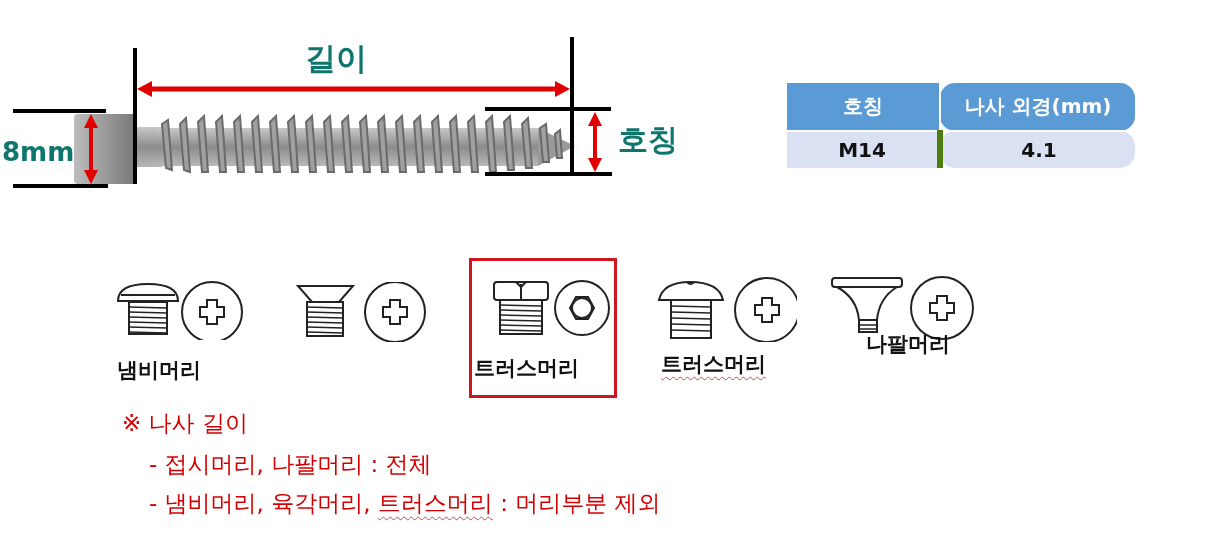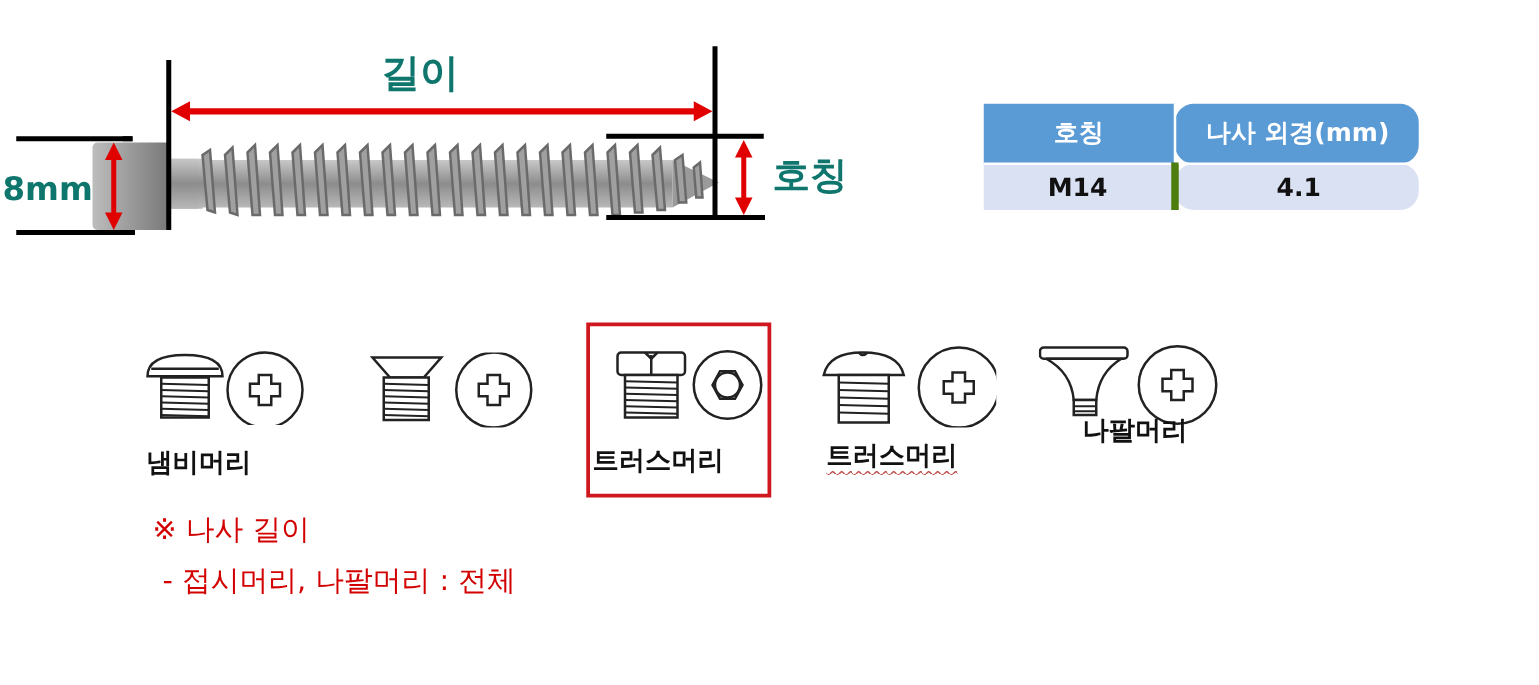--- a/index.html
+++ b/index.html
@@ -51,21 +51,21 @@
     .squiggle {
       text-decoration: underline wavy #c0504d;
       text-decoration-thickness: 1px;
       text-underline-offset: 5px;
       text-align: right;
     }
 
     
     .notes { position: absolute; left: 122px; top: 408px; color: #d20000; font-weight: normal; }
     .note-title { font-size: 23px; margin: 0 0 10px 0; }
-    .note-line { font-size: 23px; margin: 0 0 8px 8px; white-space: nowrap; }
+    .note-line { font-size: 23px; margin: 0 0 8px 27px; white-space: nowrap; }
   </style>
 </head>
 <body>
 
 <svg id="screw-svg" width="700" height="170" viewBox="0 30 700 170">
   <defs>
     <linearGradient id="shank" x1="0" y1="0" x2="0" y2="1">
       <stop offset="0" stop-color="#c8c8c8"></stop>
       <stop offset="0.5" stop-color="#8c8c8c"></stop>
       <stop offset="1" stop-color="#b8b8b8"></stop>
@@ -259,13 +259,14 @@
       <circle cx="111" cy="32" r="31"></circle>
       <path d="M106,20 h10 v7 h7 v10 h-7 v7 h-10 v-7 h-7 v-10 h7 z"></path>
     </g>
   </svg>
   <div class="head-label" style="left:18px; top:54px;margin-left:17px;">나팔머리</div>
 </div>
 
 <div class="notes">
   <div class="note-title">※ 나사 길이</div>
   <div class="note-line">- 접시머리, 나팔머리 : 전체</div>
+  <div class="note-line"><span>- 냄비머리, 육각머리, </span><span class="squiggle">트러스머리</span><span> : 머리부분 제외</span></div>
 </div>
 
 </body></html>

